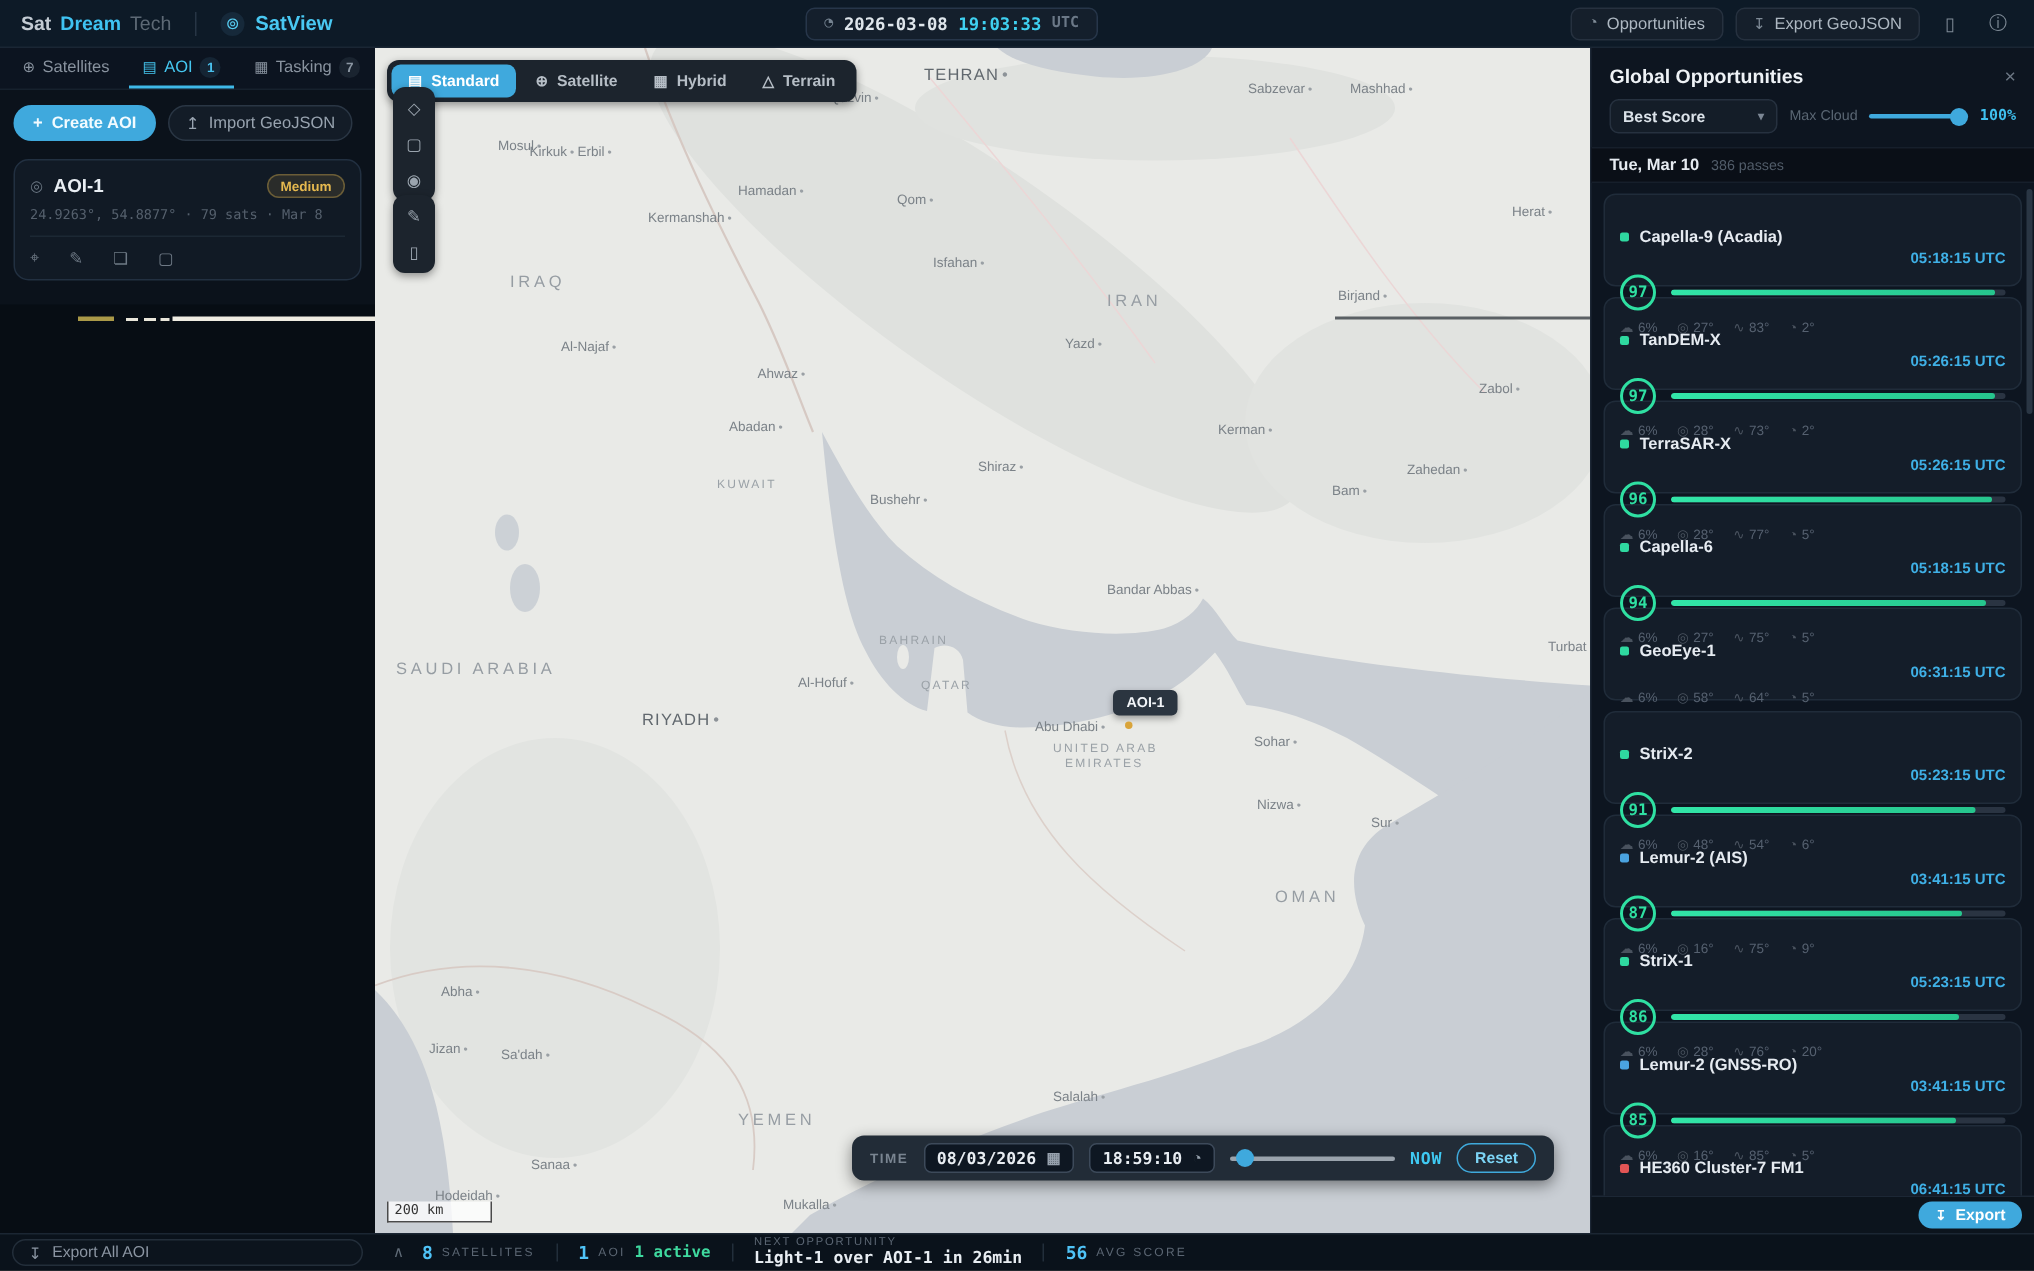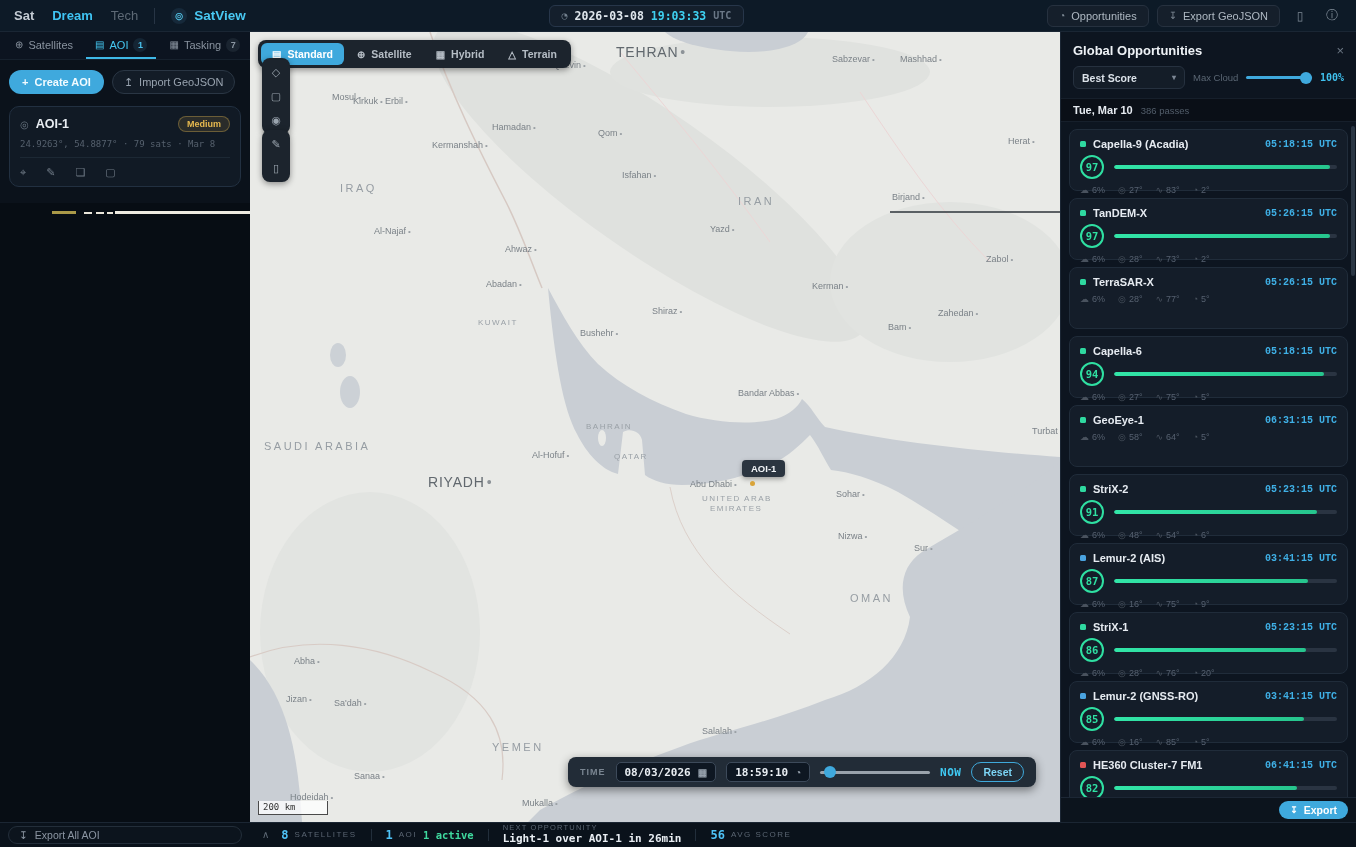--- a/index.html
+++ b/index.html
@@ -3,21 +3,21 @@
 <meta charset="utf-8">
 <style>
   * { margin:0; padding:0; box-sizing:border-box; }
   html,body { width:1356px; height:847px; overflow:hidden; background:#05090e;
     font-family:"Liberation Sans", sans-serif; color:#cdd5dd; }
   .mono { font-family:"DejaVu Sans Mono", monospace; }
 
   
   .topbar { position:absolute; left:0; top:0; width:1356px; height:32px; background:#0d1a27;
     border-bottom:1px solid #1a2634; display:flex; align-items:center; padding:0 10px; z-index:50; }
-  .brand { display:flex; align-items:center; gap:18px; font-size:13px; font-weight:bold; margin-left:4px; white-space:nowrap; }
+  .brand { display:flex; align-items:center; gap:6px; font-size:13px; font-weight:bold; margin-left:4px; white-space:nowrap; }
   .brand .b1 { color:#c3cbd3; } .brand .b2 { color:#3fc3f2; } .brand .b3 { color:#5d6975; font-weight:normal; }
   .tb-divider { width:1px; height:16px; background:#273545; margin:0 16px; }
   .applogo { display:flex; align-items:center; gap:7px; }
   .applogo .logo-circle { width:16px; height:16px; border-radius:50%; background:#16293a; color:#57cff4;
     font-size:11px; line-height:16px; text-align:center; }
   .applogo .appname { color:#49c8f2; font-weight:bold; font-size:13.5px; }
   .clock-pill { display:flex; align-items:center; gap:7px; background:#141f2c; border:1px solid #27364a;
     border-radius:6px; height:22px; padding:0 12px; font-size:11.5px; font-weight:bold; }
   .clock-pill .ic { color:#748290; font-size:10px; }
   .clock-pill .d { color:#dfe6ec; } .clock-pill .t { color:#3fd0f0; } .clock-pill .z { color:#6b7887; font-size:10px; }
@@ -59,21 +59,21 @@
   .gt-yellow { position:absolute; left:52px; top:179px; width:24px; height:3px; background:#bda84e; opacity:.9; }
   .gt-dash { position:absolute; top:180px; height:2px; background:#e9e6da; }
   .gt-solid { position:absolute; left:115px; top:179px; width:135px; height:2.5px; background:#efece2; }
 
   
   .map { position:absolute; left:250px; top:32px; width:810px; height:790px; background:#e9eae7; overflow:hidden; }
   .map svg { position:absolute; left:0; top:0; }
   .ml { position:absolute; white-space:nowrap; pointer-events:none; }
   .ml.city { font-size:9px; color:#7b8288; }
   .ml.city::after { content:"•"; color:#9aa0a5; margin-left:2px; font-size:8px; }
-  .ml.capital { font-size:14px; color:#61686e; letter-spacing:.8px; }
+  .ml.capital { font-size:11px; color:#61686e; letter-spacing:.8px; }
   .ml.capital::after { content:"•"; color:#8d9398; margin-left:2px; }
   .ml.country { font-size:11px; color:#969da3; letter-spacing:2.5px; }
   .ml.country-sm { font-size:8px; color:#9aa1a7; letter-spacing:1.5px; }
   .style-toggle { position:absolute; left:8px; top:8px; background:#1c242d; border-radius:8px; padding:3px;
     display:flex; gap:2px; box-shadow:0 2px 6px rgba(0,0,0,.4); }
   .style-btn { display:flex; align-items:center; gap:6px; height:22px; padding:0 11px; border-radius:6px;
     color:#b6bec6; font-size:10.5px; font-weight:bold; cursor:pointer; }
   .style-btn .ic { font-size:10px; }
   .style-btn.active { background:#3fa9dd; color:#ffffff; }
   .tool-group { position:absolute; left:12px; background:#1c242d; border-radius:8px; padding:3px; display:flex;
@@ -116,21 +116,21 @@
   .rp-cloud-val { font-size:10px; font-weight:bold; color:#3fc0ee; font-family:"DejaVu Sans Mono",monospace; }
   .rp-date-row { background:#0a0f17; border-top:1px solid #161f2b; border-bottom:1px solid #161f2b;
     padding:5px 12px; display:flex; align-items:baseline; gap:8px; }
   .rp-date { font-size:11px; font-weight:bold; color:#e6ebf1; }
   .rp-passes { font-size:9.5px; color:#525d6a; }
   .rp-list { flex:1; overflow:hidden; padding:7px 8px 0; position:relative; }
   .opp-card { background:#141d29; border:1px solid #202c3a; border-radius:8px; padding:8px 10px; margin-bottom:7px; height:62px; }
   .opp-r1 { display:flex; align-items:center; gap:7px; }
   .opp-dot { width:6px; height:6px; border-radius:1.5px; flex:none; }
   .opp-name { font-size:11px; font-weight:bold; color:#e6ebf1; flex:1; white-space:nowrap; overflow:hidden; }
-  .opp-time { font-size:10px; font-weight:bold; color:#3fb0e6; font-family:Liberation Mono, monospace; white-space:nowrap; }
+  .opp-time { font-size:10px; font-weight:bold; color:#3fb0e6; font-family:Liberation Sans, sans-serif; white-space:nowrap;margin-top:29px; }
   .opp-r2 { display:flex; align-items:center; margin-top:5px; }
   .opp-score { width:24px; height:24px; border-radius:50%; border:2px solid #2fe0a2; color:#2fe0a2; font-size:10.5px;
     font-weight:bold; display:flex; align-items:center; justify-content:center; flex:none;
     font-family:"DejaVu Sans Mono",monospace; }
   .opp-bar { flex:1; height:4px; background:#2a3442; border-radius:2px; margin-left:10px; overflow:hidden; }
   .opp-bar-fill { height:100%; border-radius:2px; background:linear-gradient(90deg,#32e6a8,#26c58d); }
   .opp-stats { display:flex; gap:13px; margin-top:6px; font-size:9px; color:#566170; white-space:nowrap; }
   .opp-stats .ic { margin-right:3px; color:#49525e; }
   .rp-scroll { position:absolute; right:1px; top:4px; width:4px; height:150px; background:#2a3644; border-radius:2px; }
   .rp-foot { height:25px; border-top:1px solid #1c2735; display:flex; align-items:center; justify-content:flex-end; padding:0 8px; background:#0c141d; }
@@ -458,20 +458,26 @@
           <span><span class="ic">◔</span><span>2°</span></span>
         </div>
   </div>
 
   <div class="opp-card">
     <div class="opp-r1">
       <span class="opp-dot" style="background: rgb(47, 217, 160);"></span>
       <span class="opp-name">TerraSAR-X</span>
       <span class="opp-time">05:26:15 UTC</span>
     </div>
+    <div class="opp-r2">
+      <span class="opp-score">96</span>
+      <div class="opp-bar">
+        <div class="opp-bar-fill" style="width: 96%;"></div>
+      </div>
+    </div>
     <div class="opp-stats">
           <span><span class="ic">☁</span><span>6%</span></span>
           <span><span class="ic">◎</span><span>28°</span></span>
           <span><span class="ic">∿</span><span>77°</span></span>
           <span><span class="ic">◔</span><span>5°</span></span>
         </div>
   </div>
 
   <div class="opp-card">
     <div class="opp-r1">

